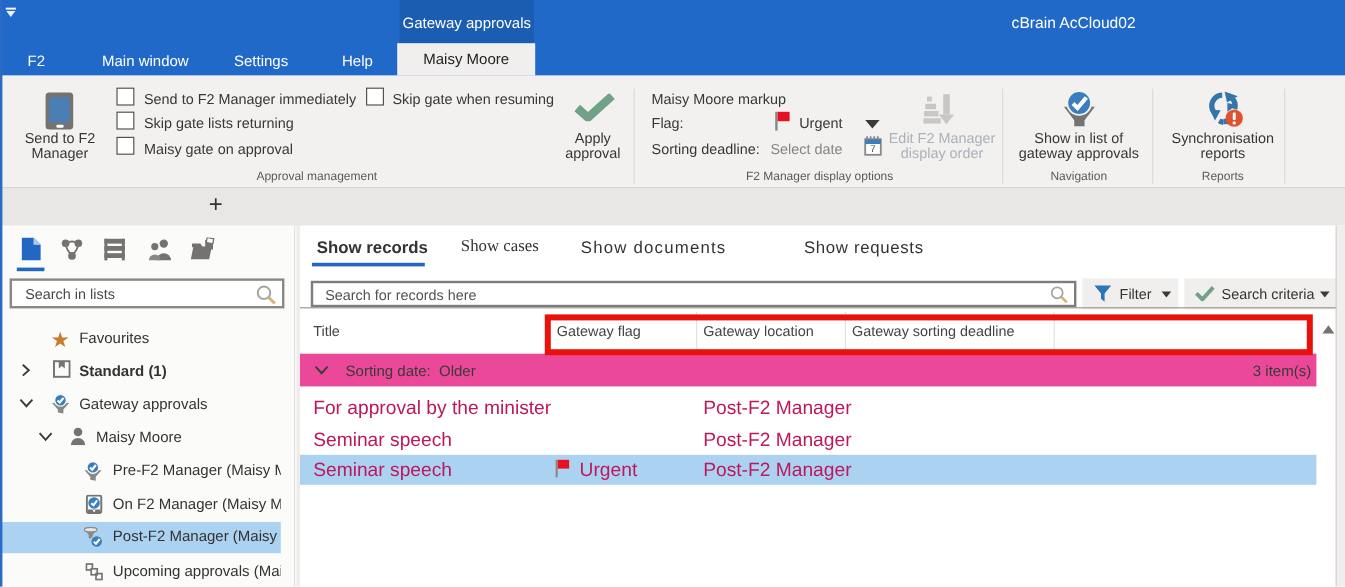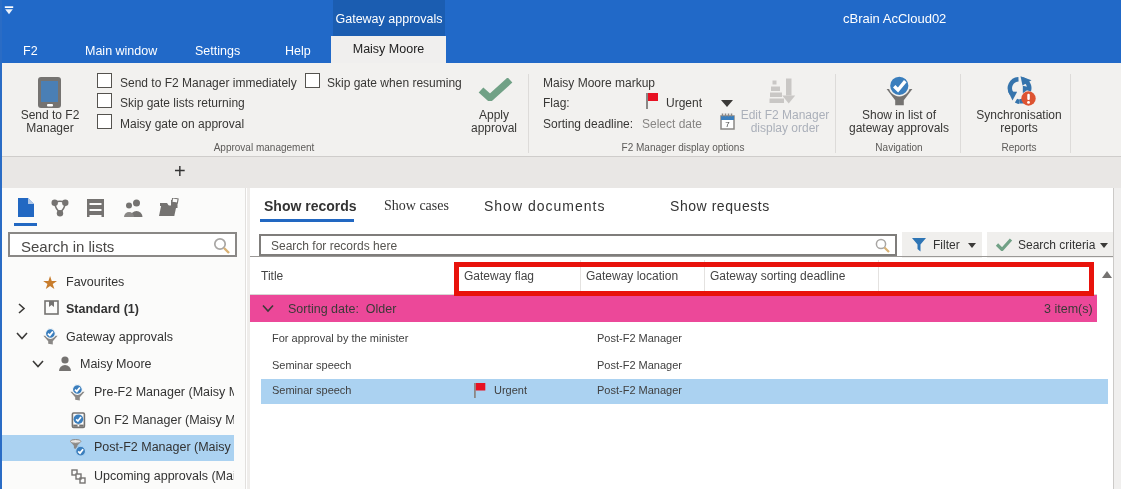--- a/index.html
+++ b/index.html
@@ -32,21 +32,21 @@
 
 #leftpanel { left:0; top:188px; width:246px; height:301px; background:#fbfbfa; border-right:1px solid #e2e0de; overflow:hidden; }
 #splitter { left:247px; top:188px; width:3px; height:301px; background:#efedeb; }
 .trow { font-size:12.5px; color:#333; }
 
 
 #main { left:250px; top:188px; width:871px; height:301px; background:#fff; }
 .viewtab { top:10px; font-size:14px; color:#333; }
 .toolbtn { top:44px; height:26px; background:#f0efed; font-size:12px; color:#333;padding-left:15px; }
 .hcell { font-size:12px; color:#444; top:81px; }
-.listrow { left:0; width:847px; height:27px; font-size:11px; color:#404040;margin-left:11px; }
+.listrow { left:0; width:847px; height:27px; font-size:16px; color:#be185d; }
 
 
 #winborder { left:0; top:0; width:2px; height:489px; background:#2a6cc5; }
 </style>
 </head>
 <body>
 <div id="titlebar">
   <div id="ctxtab">Gateway approvals</div>
   <div id="apptitle">cBrain AcCloud02</div>
   <div class="menuitem" style="left:23px;">F2</div>
@@ -177,21 +177,21 @@
     </g>
   </svg>
   <svg style="left:159px; top:10px;" width="21" height="19" viewBox="0 0 21 19">
     <path d="M12 2 h6.5 v8 h-6.5 z" fill="#757371"></path>
     <rect x="13.2" y="0.4" width="5.6" height="4.2" fill="#fbfbfa" stroke="#757371" stroke-width="1.1" transform="rotate(10 16 2.5)"></rect>
     <path d="M1 5 h7 l2 3 h-9 z" fill="#757371"></path>
     <path d="M0 18 L2.2 7.5 h15.3 l-2.2 10.5 z" fill="#757371"></path>
   </svg>
 
   <div style="left:8px; top:44px; width:229px; height:25px; border:2px solid #8a8886; background:#fff;">
-    <span style="left:11px; top:4px; font-size:15px; color:#4a4846;">Search in lists</span>
+    <span style="left:11px; top:4px; font-size:12px; color:#4a4846;">Search in lists</span>
     <svg style="left:203px; top:3px;" width="17" height="17" viewBox="0 0 17 17">
       <circle cx="7" cy="7" r="5.2" stroke="#a8a6a4" stroke-width="1.7" fill="none"></circle>
       <path d="M11 11 L16 16" stroke="#d9b173" stroke-width="2.4"></path>
     </svg>
   </div>
 
   <span class="trow" style="left:66px; top:87px;">Favourites</span>
   <span style="left:42px; top:84px; font-size:18px; color:#c87d2d;">★</span>
 
   <svg style="left:17px; top:115px;" width="10" height="11" viewBox="0 0 10 11">

